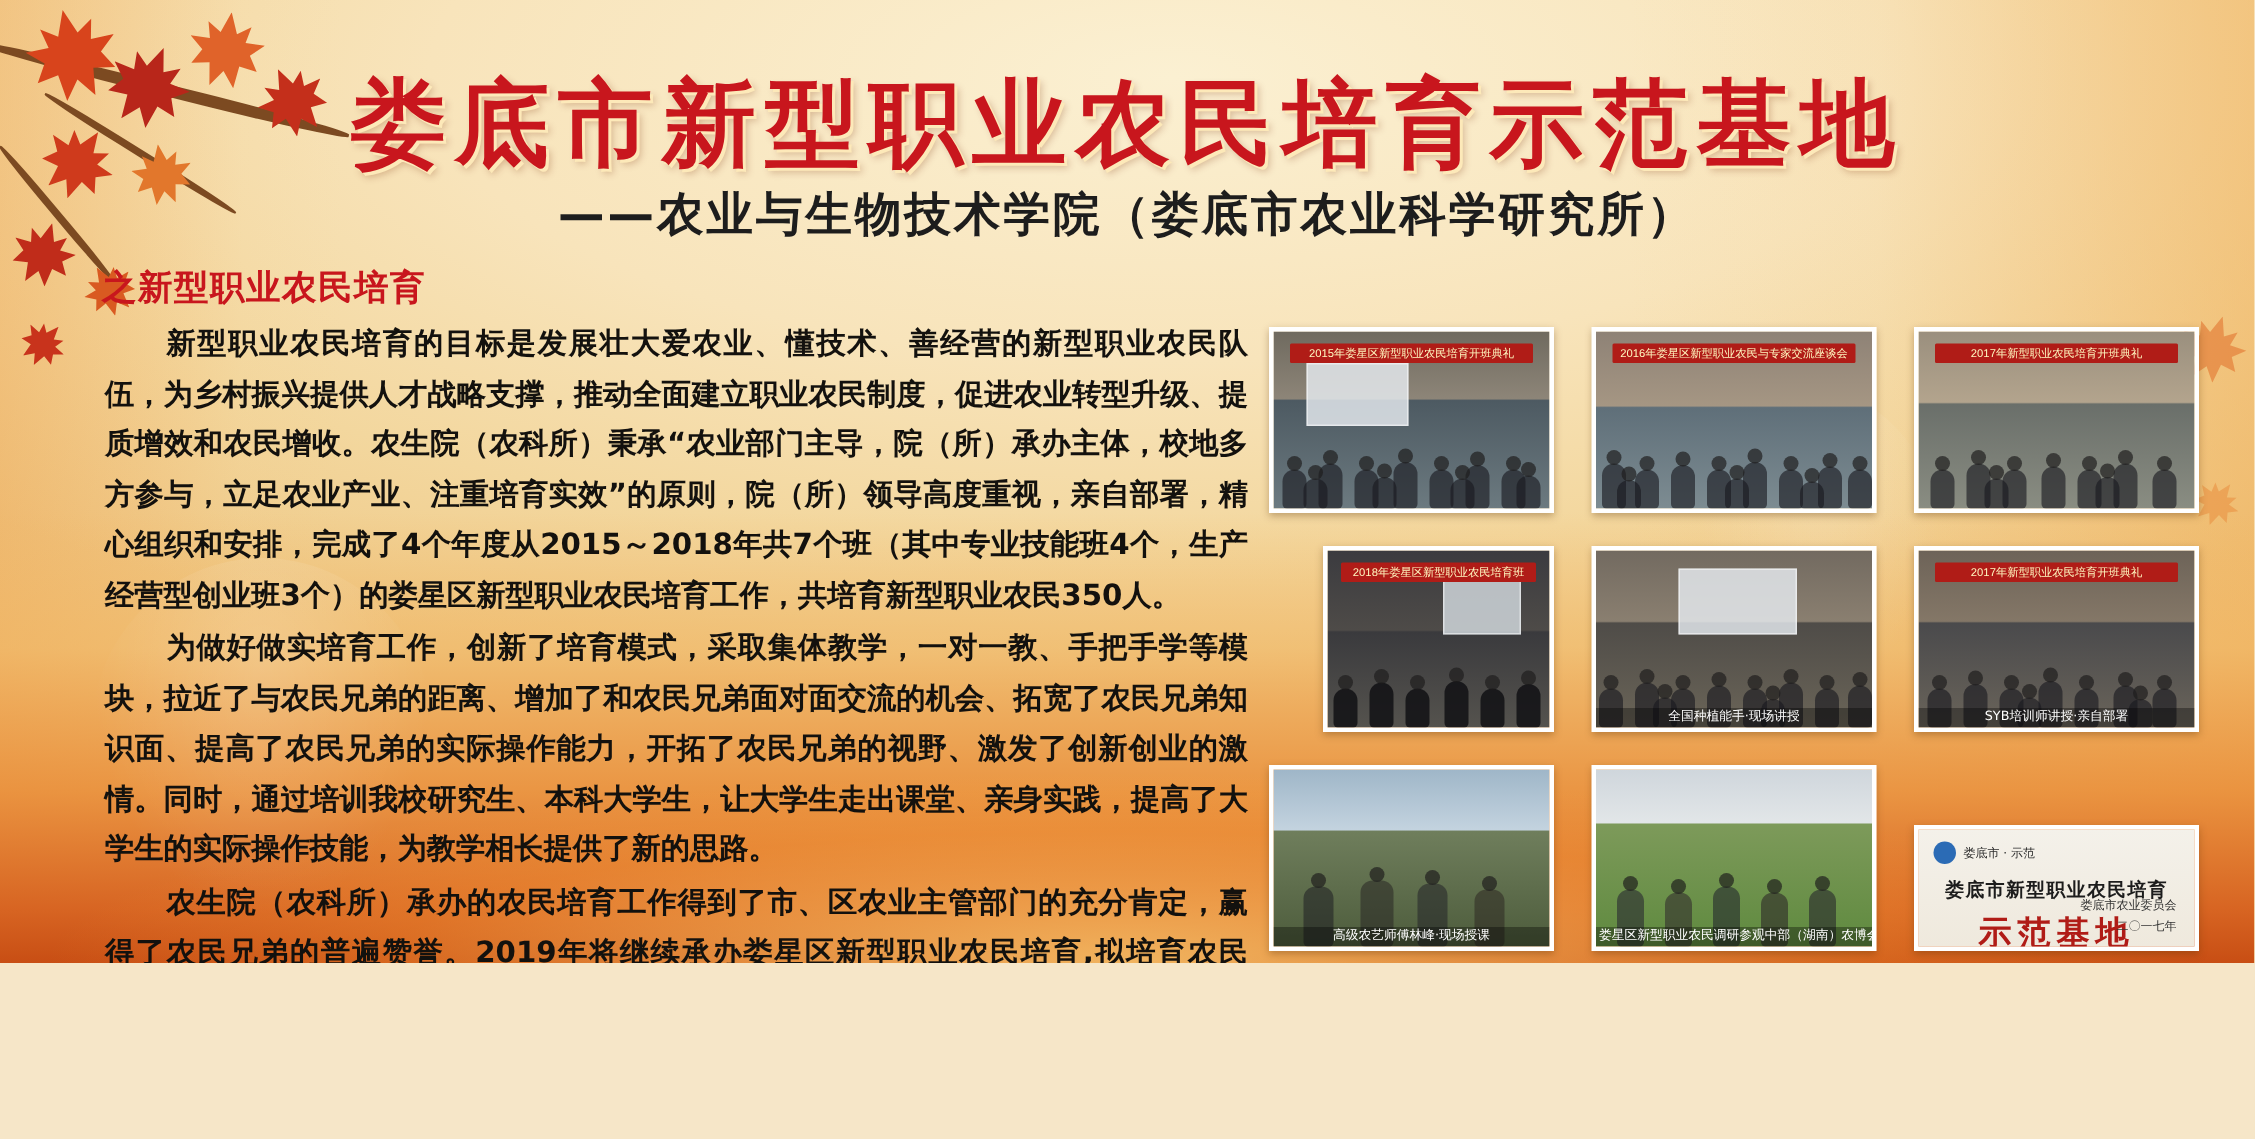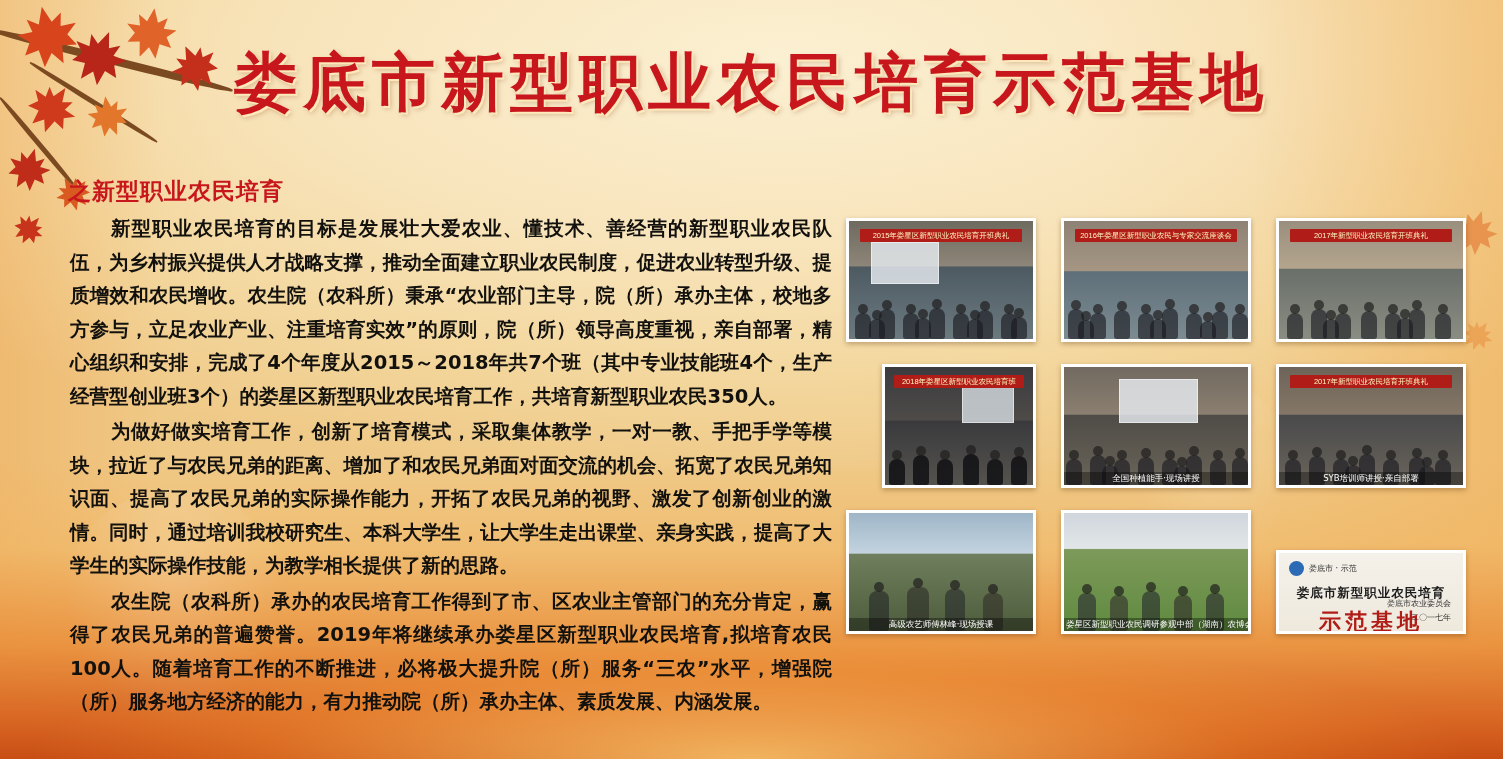--- a/index.html
+++ b/index.html
@@ -9,21 +9,21 @@
   body {
     width: 1503px;
     height: 759px;
     overflow: hidden;
     font-family: "Liberation Sans", sans-serif;
     background: #f6e6c8;
   }
   .poster {
     position: relative;
     width: 1503px;
-    height: 759px;
+    height: 642px;
     overflow: hidden;
     background:
       radial-gradient(ellipse 1100px 420px at 52% 8%, #fbf0d2 0%, #f8e4bb 45%, #f3d79e 75%, #efc987 100%);
   }
   
   .bottom-band {
     position: absolute;
     left: 0; right: 0; bottom: 0;
     height: 300px;
     background: linear-gradient(to bottom,
@@ -316,20 +316,21 @@
   </div>
 
   <div class="maple" style="right:0; top:200px; width:180px; height:300px;">
     <div class="leaf" style="right:6px; top:10px; width:44px; height:44px; background:rgba(224,110,40,0.55); transform:rotate(18deg);"></div>
     <div class="leaf" style="right:50px; top:70px; width:36px; height:36px; background:rgba(214,80,30,0.45); transform:rotate(-22deg);"></div>
     <div class="leaf" style="right:10px; top:120px; width:30px; height:30px; background:rgba(230,130,50,0.45); transform:rotate(36deg);"></div>
   </div>
 
   <div class="header">
     <div class="main-title">娄底市新型职业农民培育示范基地</div>
+    <div class="sub-title">——农业与生物技术学院（娄底市农业科学研究所）</div>
   </div>
 
   <div class="section-heading">之新型职业农民培育</div>
 
   <div class="body-text">
     <p>新型职业农民培育的目标是发展壮大爱农业、懂技术、善经营的新型职业农民队伍，为乡村振兴提供人才战略支撑，推动全面建立职业农民制度，促进农业转型升级、提质增效和农民增收。农生院（农科所）秉承“农业部门主导，院（所）承办主体，校地多方参与，立足农业产业、注重培育实效”的原则，院（所）领导高度重视，亲自部署，精心组织和安排，完成了4个年度从2015～2018年共7个班（其中专业技能班4个，生产经营型创业班3个）的娄星区新型职业农民培育工作，共培育新型职业农民350人。</p>
     <p>为做好做实培育工作，创新了培育模式，采取集体教学，一对一教、手把手学等模块，拉近了与农民兄弟的距离、增加了和农民兄弟面对面交流的机会、拓宽了农民兄弟知识面、提高了农民兄弟的实际操作能力，开拓了农民兄弟的视野、激发了创新创业的激情。同时，通过培训我校研究生、本科大学生，让大学生走出课堂、亲身实践，提高了大学生的实际操作技能，为教学相长提供了新的思路。</p>
     <p>农生院（农科所）承办的农民培育工作得到了市、区农业主管部门的充分肯定，赢得了农民兄弟的普遍赞誉。2019年将继续承办娄星区新型职业农民培育,拟培育农民100人。随着培育工作的不断推进，必将极大提升院（所）服务“三农”水平，增强院（所）服务地方经济的能力，有力推动院（所）承办主体、素质发展、内涵发展。</p>
   </div>
 

